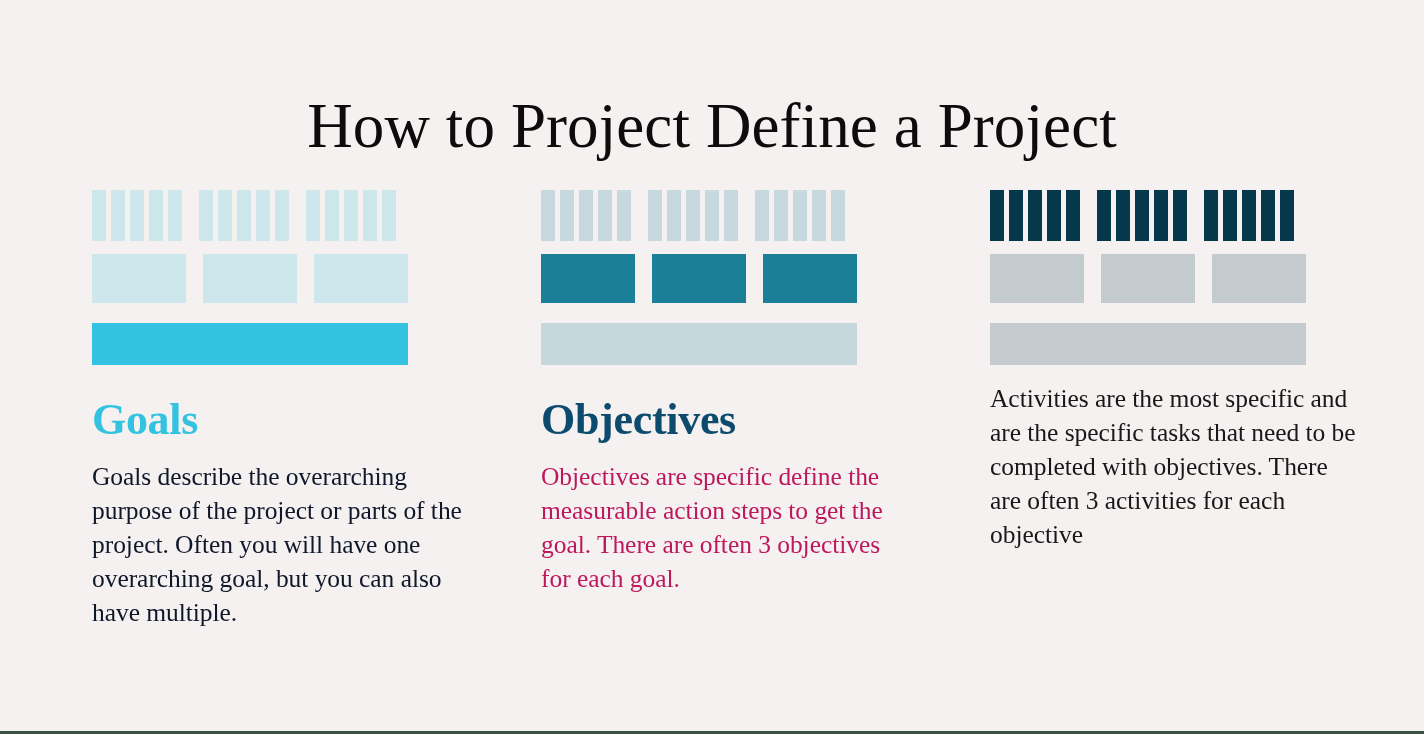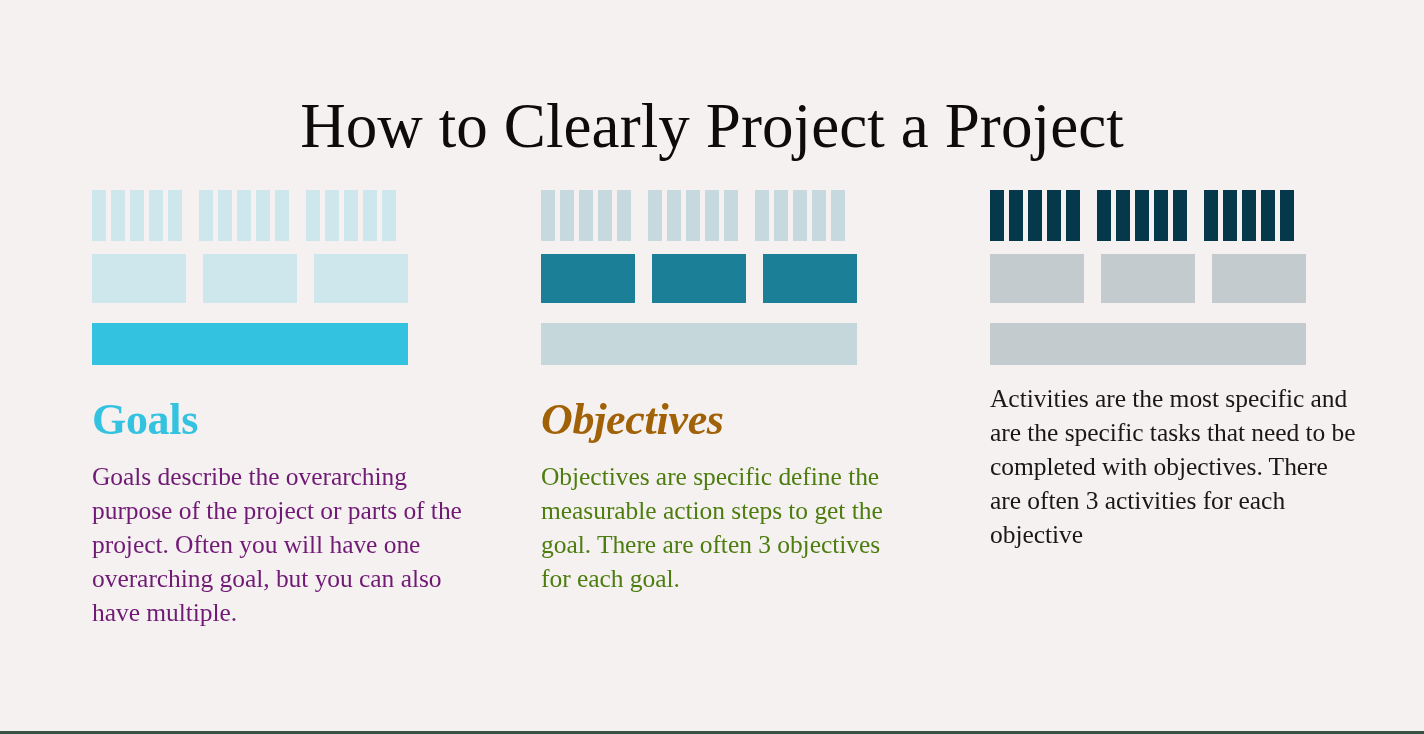--- a/index.html
+++ b/index.html
@@ -106,21 +106,21 @@
     font-size: 25.5px;
     line-height: 34px;
     color: #1A1718;
     letter-spacing: -0.05px;
   }
   .col-3 .body-text { width: 375px; }
 </style>
 </head>
 <body style="background: rgb(245, 241, 240); border-bottom-color: rgb(58, 82, 68);">
 
-<h1 class="page-title" style="color: rgb(13, 11, 11);">How to Clearly Project a Project</h1>
+<h1 class="page-title" style="color: rgb(13, 11, 11);">How to Project Define a Project</h1>
 
 <div class="columns">
 
   <div class="column col-1">
     <div class="bar-graphic">
       <div class="row-thin">
         <div class="thin-group">
           <div class="thin-bar" style="background: rgb(205, 231, 237);"></div>
           <div class="thin-bar" style="background: rgb(205, 231, 237);"></div>
           <div class="thin-bar" style="background: rgb(205, 231, 237);"></div>
@@ -145,21 +145,21 @@
       <div class="row-mid">
         <div class="mid-block" style="background: rgb(205, 231, 237);"></div>
         <div class="mid-block" style="background: rgb(205, 231, 237);"></div>
         <div class="mid-block" style="background: rgb(205, 231, 237);"></div>
       </div>
       <div class="row-wide">
         <div class="wide-bar" style="background: rgb(51, 195, 224);"></div>
       </div>
     </div>
     <div class="heading" style="color: rgb(51, 195, 224);">Goals</div>
-    <div class="body-text" style="color: #701a75; font-family: Liberation Serif, serif;">Goals describe the overarching purpose of the project or parts of the project. Often you will have one overarching goal, but you can also have multiple.</div>
+    <div class="body-text" style="color: #0f172a; font-family: Liberation Serif, serif;">Goals describe the overarching purpose of the project or parts of the project. Often you will have one overarching goal, but you can also have multiple.</div>
   </div>
 
   <div class="column col-2">
     <div class="bar-graphic">
       <div class="row-thin">
         <div class="thin-group">
           <div class="thin-bar" style="background: rgb(198, 217, 222);"></div>
           <div class="thin-bar" style="background: rgb(198, 217, 222);"></div>
           <div class="thin-bar" style="background: rgb(198, 217, 222);"></div>
           <div class="thin-bar" style="background: rgb(198, 217, 222);"></div>
@@ -182,22 +182,22 @@
       </div>
       <div class="row-mid">
         <div class="mid-block" style="background: rgb(26, 127, 151);"></div>
         <div class="mid-block" style="background: rgb(26, 127, 151);"></div>
         <div class="mid-block" style="background: rgb(26, 127, 151);"></div>
       </div>
       <div class="row-wide">
         <div class="wide-bar" style="background: rgb(198, 215, 220);"></div>
       </div>
     </div>
-    <div class="heading" style="color: #a16207; font-style: italic;">Objectives</div>
-    <div class="body-text" style="color: #4d7c0f;">Objectives are specific define the measurable action steps to get the goal. There are often 3 objectives for each goal.</div>
+    <div class="heading" style="color: #0c4a6e;">Objectives</div>
+    <div class="body-text" style="color: #be185d;">Objectives are specific define the measurable action steps to get the goal. There are often 3 objectives for each goal.</div>
   </div>
 
   <div class="column col-3">
     <div class="bar-graphic">
       <div class="row-thin">
         <div class="thin-group">
           <div class="thin-bar" style="background: rgb(6, 56, 76);"></div>
           <div class="thin-bar" style="background: rgb(6, 56, 76);"></div>
           <div class="thin-bar" style="background: rgb(6, 56, 76);"></div>
           <div class="thin-bar" style="background: rgb(6, 56, 76);"></div>

